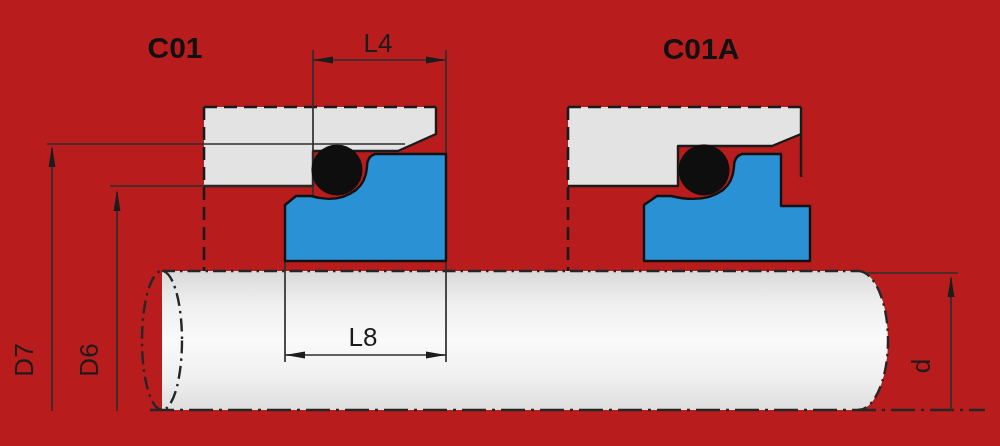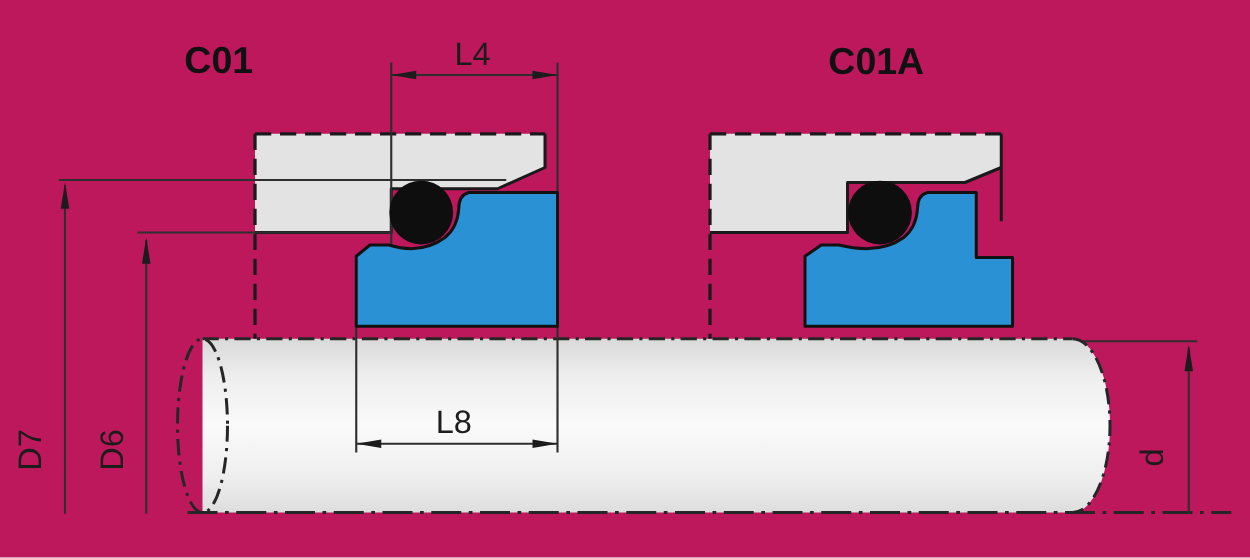--- a/index.html
+++ b/index.html
@@ -1,18 +1,18 @@
 <!DOCTYPE html>
 <html><head>
 <meta charset="utf-8">
 <style>
   html, body { margin: 0; padding: 0; background: #ffffff; }
   .stage {
     width: 1000px; height: 446px; position: relative;
-    font-family: "Liberation Sans", sans-serif; background: #be185d;
+    font-family: "Liberation Sans", sans-serif; background: #b91c1c;
   }
   svg { display: block; }
   .solid   { fill: none; stroke: #1a1a1a; stroke-width: 2.4; stroke-linejoin: round; }
   .dashed  { fill: none; stroke: #1a1a1a; stroke-width: 2.6; stroke-dasharray: 13 7; }
   .dashdot { fill: none; stroke: #262626; stroke-width: 2.4; stroke-dasharray: 13 5 2.5 5; }
   .axisline{ fill: none; stroke: #262626; stroke-width: 2.4; stroke-dasharray: 24 6 3 6; }
   .dim     { fill: none; stroke: #2e2e2e; stroke-width: 1.7; }
   .arrow   { fill: #1c1c1c; stroke: none; }
   .sealoutline { stroke: #111111; stroke-width: 2.4; stroke-linejoin: round; }
   .title   { font-size: 30px; font-weight: bold; fill: #111111; }

